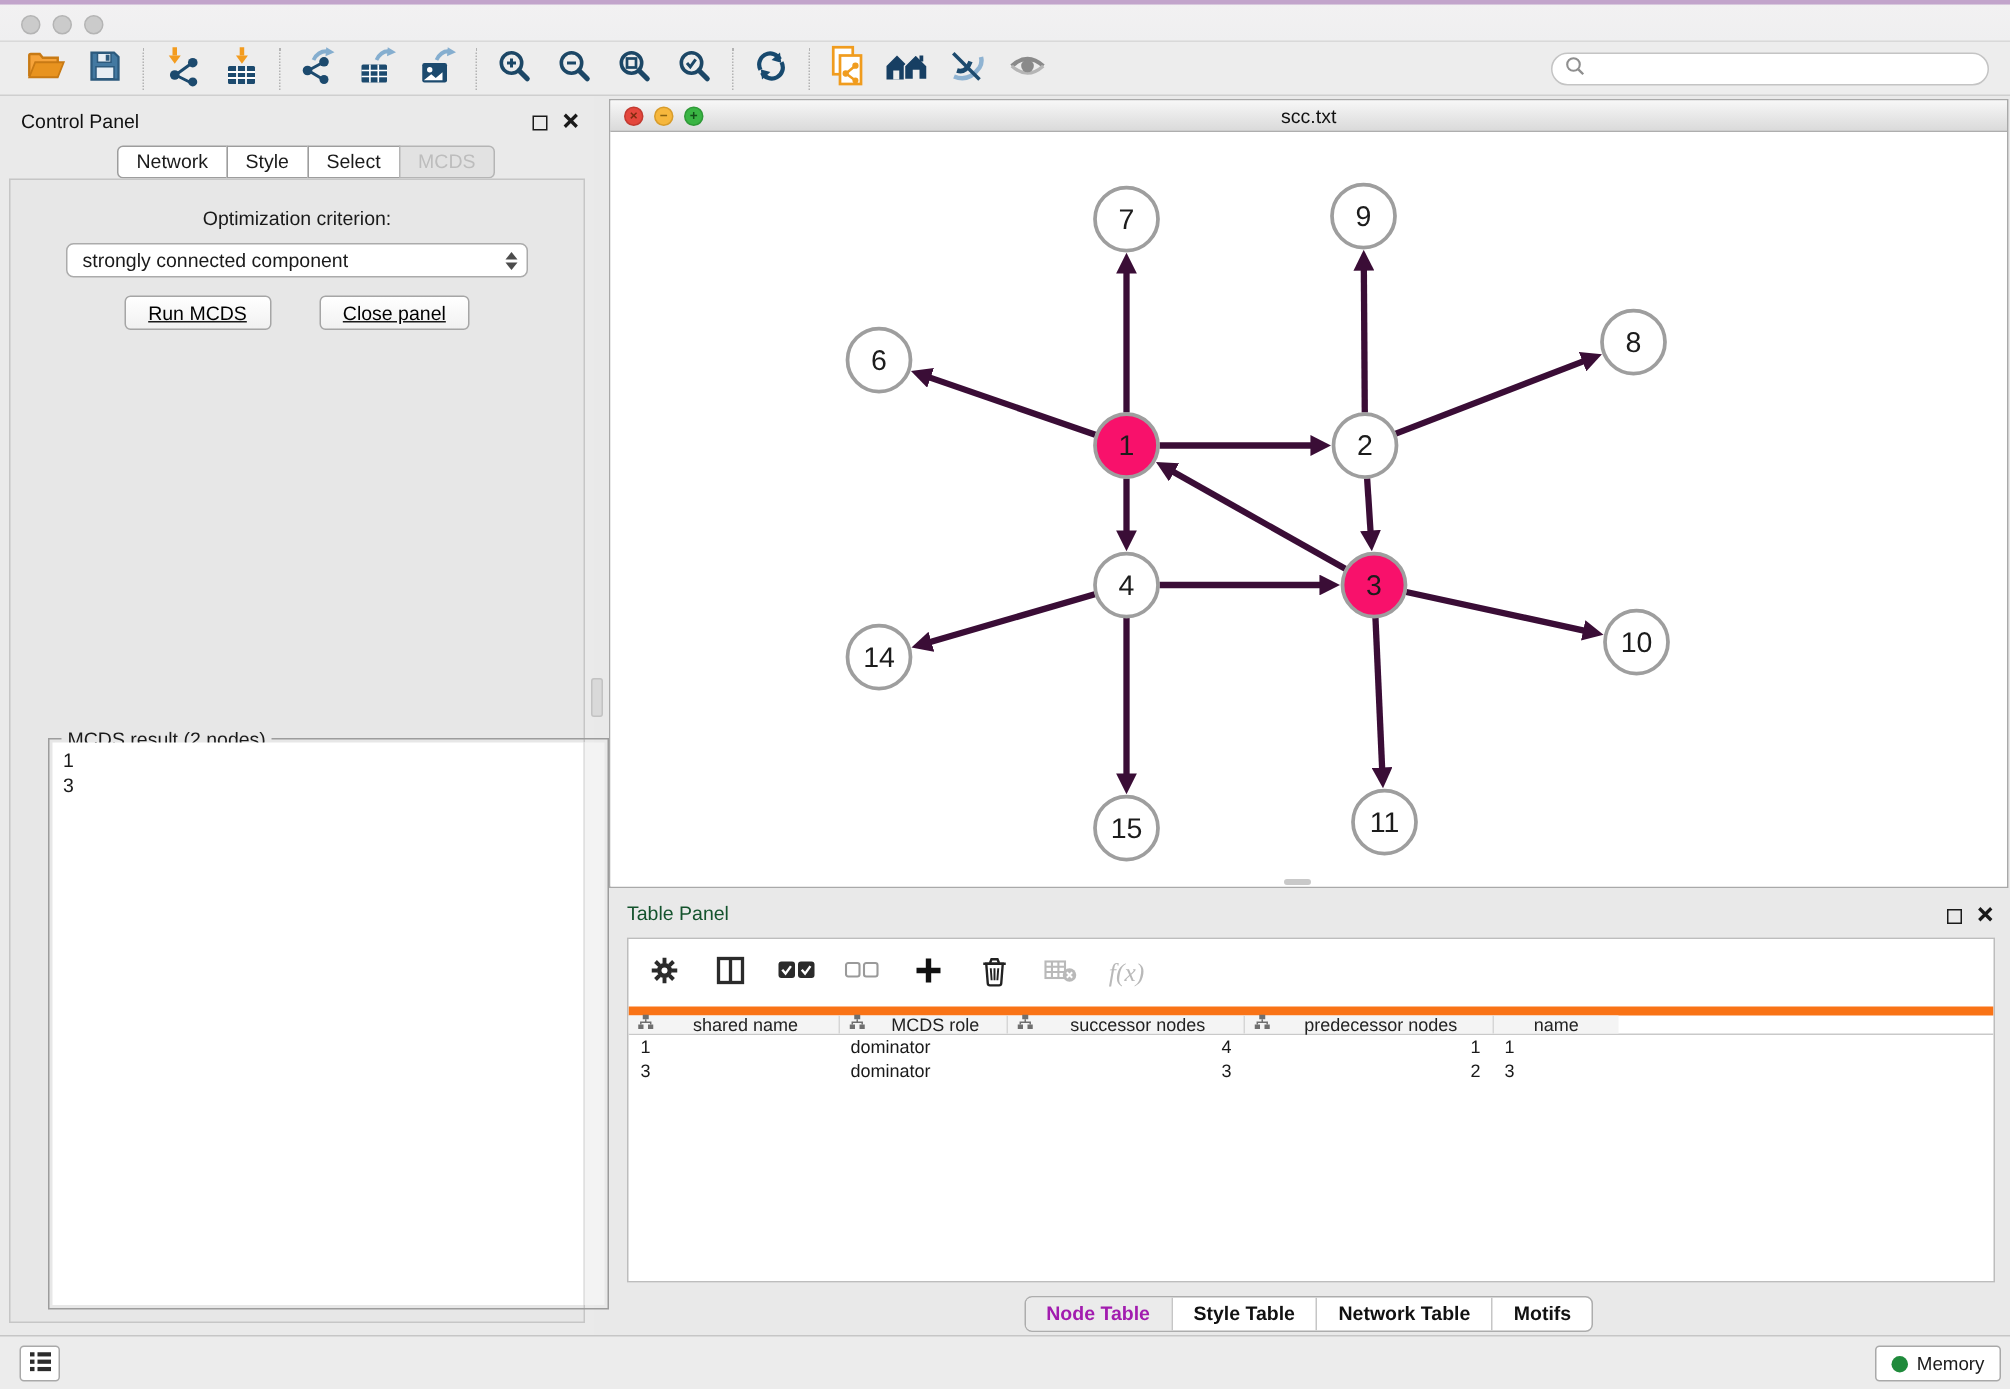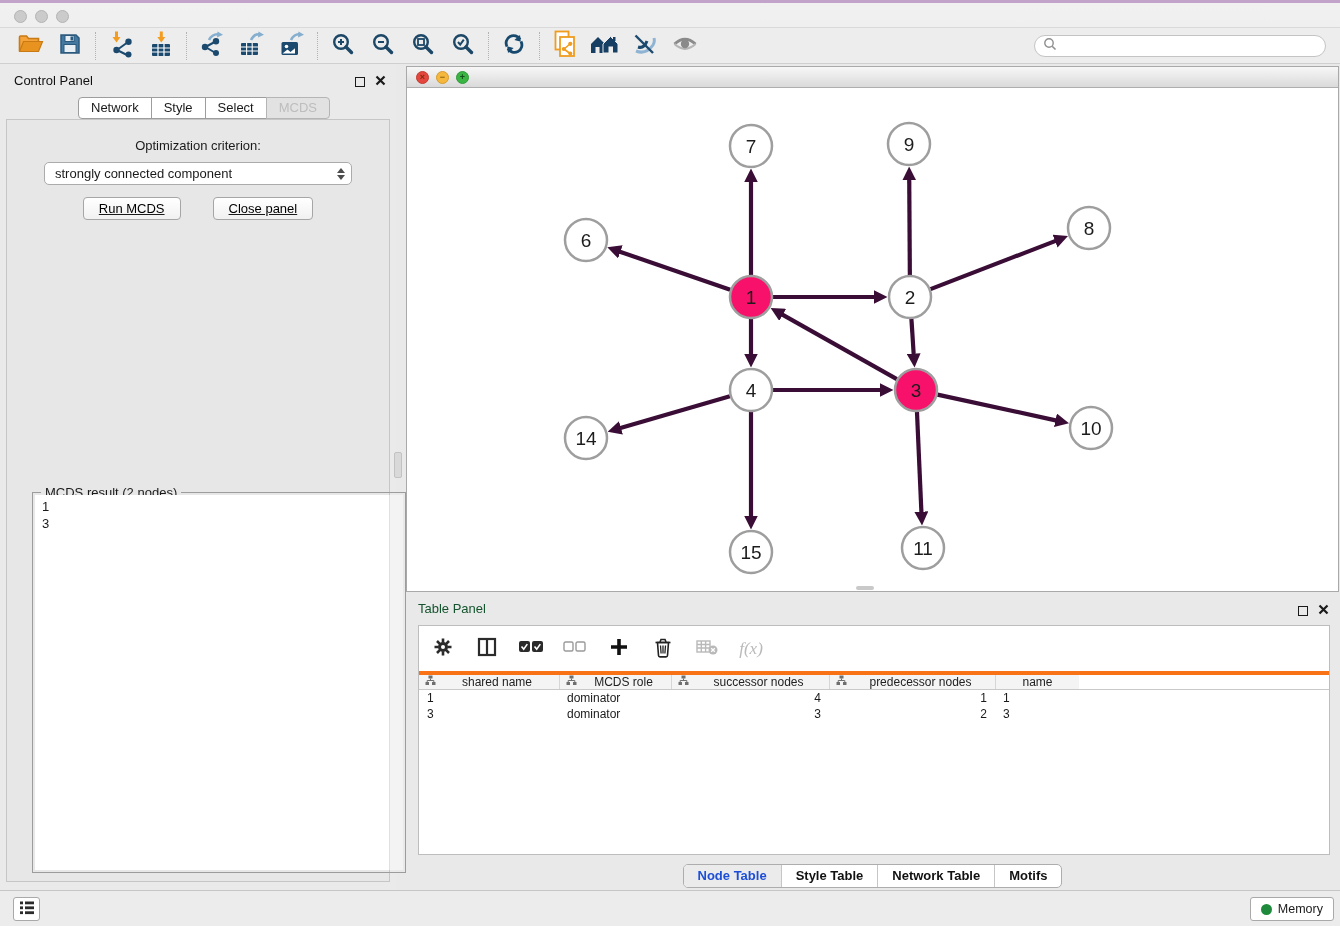--- a/index.html
+++ b/index.html
@@ -68,33 +68,33 @@
   .net-canvas svg text { font-family:"Liberation Sans","DejaVu Sans",sans-serif; }
   .canvas-hscroll { position:absolute; left:449px; bottom:1px; width:18px; height:4px; background:#c9c9c9; border-radius:2px; }
   
   .table-panel { position:absolute; left:406px; top:596px; width:933px; height:292px; background:#e9e9e9; }
   .tp-header { position:absolute; left:12px; top:5px; font-size:13px; color:#14532d; }
   .tp-icons { position:absolute; right:10px; top:7px; display:flex; gap:10px; align-items:center; }
   .tp-box { position:absolute; left:12px; right:9px; top:29px; bottom:33px; background:#fff; border:1px solid #bdbdbd; overflow:hidden; }
   .tp-toolbar { height:45px; display:flex; align-items:center; padding:0 8px; gap:12px; }
   .tp-tbtn { width:32px; height:30px; display:flex; align-items:center; justify-content:center; }
   .fx-label { font-family:"Liberation Serif","DejaVu Serif",serif; font-style:italic; font-size:17px; color:#b9b9b9; }
-  .tbl-header { display:flex; border-top:4px solid #f97316; border-bottom:1px solid #c9c9c9; height:19px; }
+  .tbl-header { display:flex; border-top:6px solid #f97316; border-bottom:1px solid #c9c9c9; height:19px; }
   .th-cell { background:#f4f4f4; border-left:1px solid #d6d6d6; display:flex; align-items:center; gap:5px;
     font-size:12px; color:#222; padding:0 6px; }
   .th-cell:first-child { border-left:none; }
   .th-cell .th-label { flex:1; text-align:center; }
   .tbl-row { display:flex; height:16px; align-items:center; font-size:12px; }
   .td-cell { padding:0 8px; overflow:hidden; white-space:nowrap; }
   
   .bottom-tabs { position:absolute; left:406px; top:864px; width:933px; display:flex; justify-content:center; }
   .bt-group { display:flex; border:1px solid #adadad; border-radius:5px; overflow:hidden; background:#fff; height:24px; }
   .bt-tab { padding:0 14px; line-height:22px; font-size:13px; font-weight:bold; color:#111; border-left:1px solid #c6c6c6; }
   .bt-tab:first-child { border-left:none; }
-  .bt-tab.active { background:#ebebeb; color:#1d4ed8; }
+  .bt-tab.active { background:#ebebeb; color:#a21caf; }
   
   .status-bar { position:absolute; left:0; top:890px; width:1340px; height:36px; background:#ececec; border-top:1px solid #c6c6c6; }
   .sb-left-btn { position:absolute; left:13px; top:6px; width:27px; height:24px; background:#fff;
     border:1px solid #a9a9a9; border-radius:3px; display:flex; align-items:center; justify-content:center; }
   .memory-btn { position:absolute; right:6px; top:6px; height:24px; background:#fff; border:1px solid #a9a9a9;
     border-radius:3px; display:flex; align-items:center; gap:6px; padding:0 10px; font-size:12.5px; }
   .memory-dot { width:11px; height:11px; border-radius:50%; background:#1f8a3b; }
 </style>
 </head>
 <body>
@@ -303,20 +303,21 @@
 </div>
 <div class="splitter"></div>
 
 <div class="net-window">
   <div class="net-titlebar">
     <div class="traffic">
       <span class="tdot red">×</span>
       <span class="tdot yellow">−</span>
       <span class="tdot green">+</span>
     </div>
+    <div class="net-title">scc.txt</div>
   </div>
   <div class="net-canvas">
     <svg id="graph-svg" width="931" height="503">
       <defs>
         <marker id="arrow" viewBox="0 0 10 10" refX="1" refY="5" markerWidth="3.3" markerHeight="3.3" orient="auto" markerUnits="strokeWidth">
           <path d="M0 0 L10 5 L0 10 Z" fill="#3a0d36"></path>
         </marker>
       </defs>
       <g id="edges-layer">
           <line x1="344" y1="187" x2="344" y2="93" stroke="#3a0d36" stroke-width="4.2" marker-end="url(#arrow)"></line>

